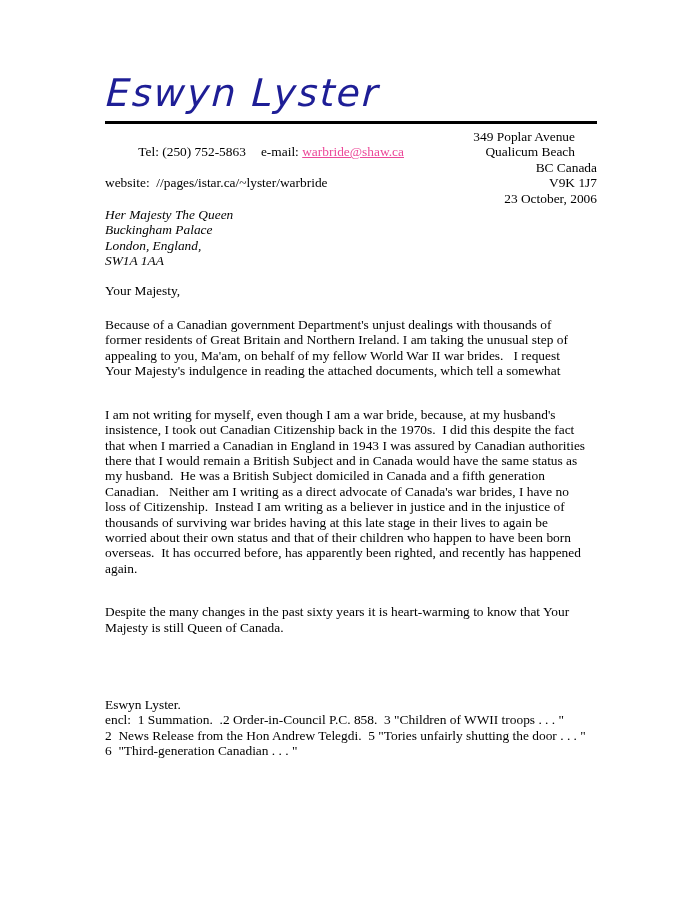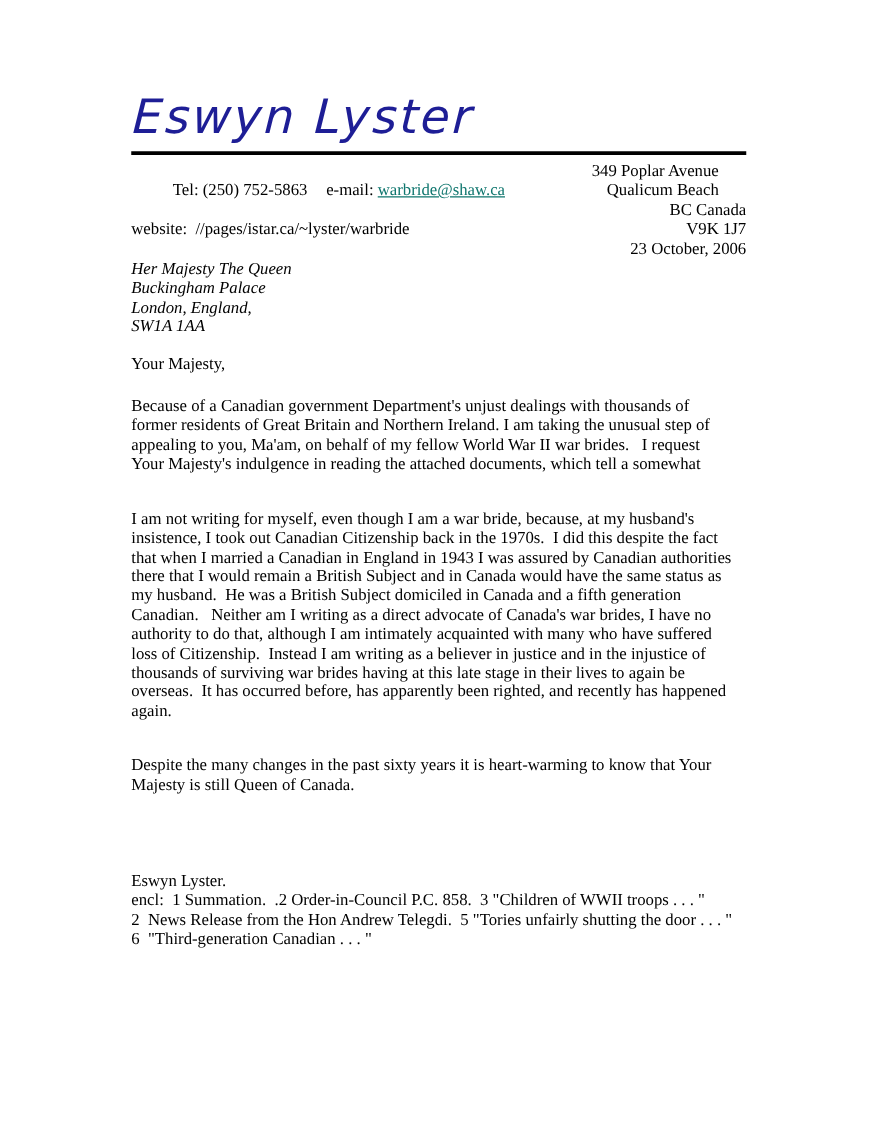--- a/index.html
+++ b/index.html
@@ -40,21 +40,21 @@
     display: flex;
     justify-content: space-between;
     margin-top: 5px;
   }
   .line {
     white-space: pre;
     line-height: 15.4px;
   }
   .contact .gap { display: inline-block; width: 15px; }
   .email {
-    color: #0f766e;
+    color: #ec4899;
     text-decoration: underline;
     cursor: pointer;
     text-align: right;
   }
   .addr { text-align: right; }
   .addr .pad { padding-right: 22px; }
   .block { margin-top: 28px; }
   .recipient { margin-top: 1px; font-style: italic; }
   .salutation { margin-top: 14px; }
   .para1 { margin-top: 19px; }
@@ -105,23 +105,23 @@
         <div class="line">Your Majesty's indulgence in reading the attached documents, which tell a somewhat</div>
       </div>
 
     <div class="block">
         <div class="line">I am not writing for myself, even though I am a war bride, because, at my husband's</div>
         <div class="line">insistence, I took out Canadian Citizenship back in the 1970s.  I did this despite the fact</div>
         <div class="line">that when I married a Canadian in England in 1943 I was assured by Canadian authorities</div>
         <div class="line">there that I would remain a British Subject and in Canada would have the same status as</div>
         <div class="line">my husband.  He was a British Subject domiciled in Canada and a fifth generation</div>
         <div class="line">Canadian.   Neither am I writing as a direct advocate of Canada's war brides, I have no</div>
-        <div class="line">authority to do that, although I am intimately acquainted with many who have suffered</div>
         <div class="line">loss of Citizenship.  Instead I am writing as a believer in justice and in the injustice of</div>
         <div class="line">thousands of surviving war brides having at this late stage in their lives to again be</div>
+        <div class="line">worried about their own status and that of their children who happen to have been born</div>
         <div class="line">overseas.  It has occurred before, has apparently been righted, and recently has happened</div>
         <div class="line">again.</div>
       </div>
 
     <div class="block">
         <div class="line">Despite the many changes in the past sixty years it is heart-warming to know that Your</div>
         <div class="line">Majesty is still Queen of Canada.</div>
       </div>
 
 

